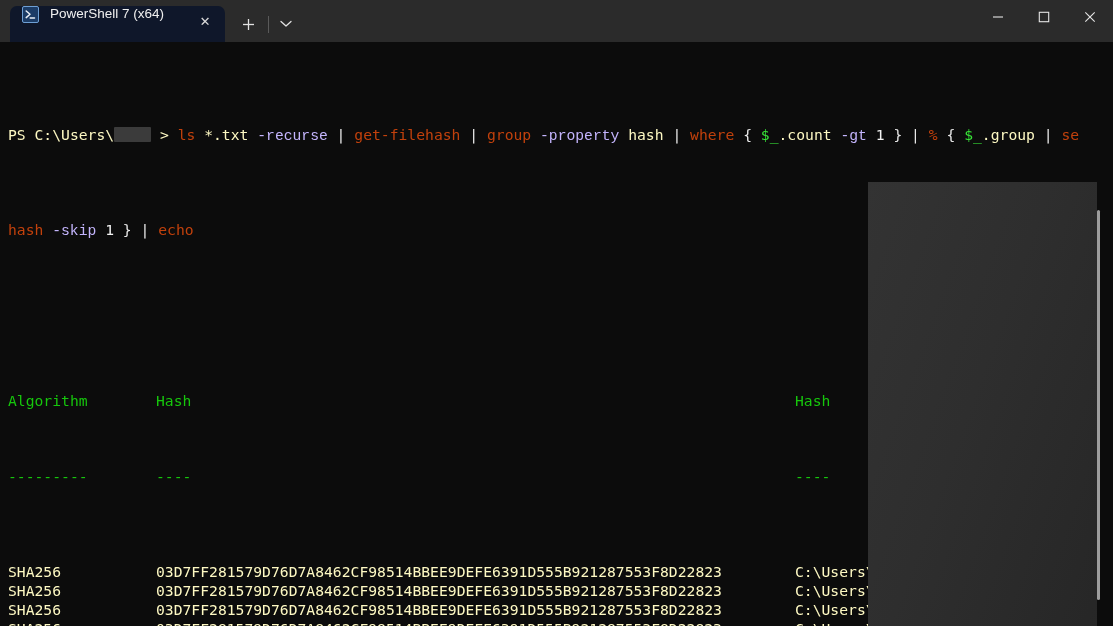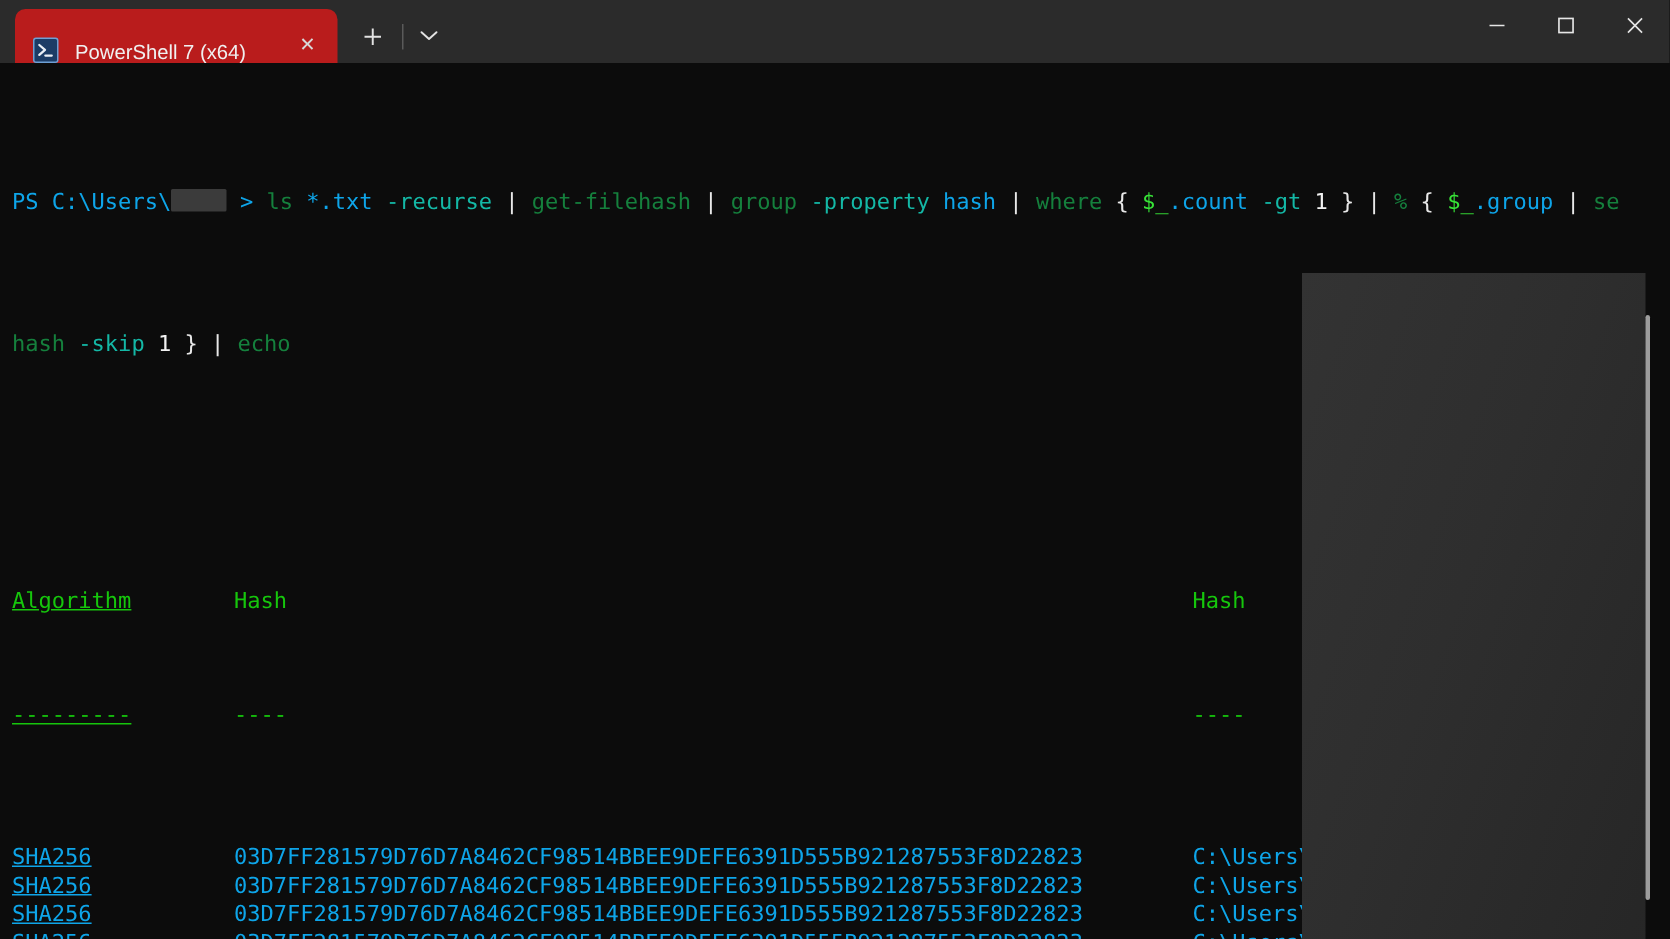--- a/index.html
+++ b/index.html
@@ -26,24 +26,24 @@
   }
   .tabstrip {
     display: flex;
     align-items: flex-end;
     height: 42px;
     padding-left: 10px;
   }
   .tab {
     position: relative;
     display: flex;
-    align-items: flex-end;
+    align-items: flex-start;
     height: 36px;
     min-width: 215px;
-    background: #b91c1c;
+    background: #0f172a;
     border-radius: 7px 7px 0 0;
     padding: 0 6px 0 12px;
     box-sizing: border-box;
   }
   .tab-icon {
     width: 17px;
     height: 17px;
     border-radius: 2px;
     background: #1c3c66;
     border: 1px solid #6e9fd4;
@@ -127,29 +127,29 @@
     font-family: "DejaVu Sans Mono", monospace;
     font-size: 14.7px;
     line-height: 19px;
     letter-spacing: 0px;
     white-space: pre;
   }
   .row { height: 19px; }
   .blank { height: 19px; }
 
   
-  .t-default { color: #0ea5e9; }
-  .t-cmdlet  { color: #15803d; text-align: center; }
-  .t-param   { color: #14b8a6; }
+  .t-default { color: #fef9c3; }
+  .t-cmdlet  { color: #c2410c; text-align: center; }
+  .t-param   { color: #c4b5fd; font-family: Liberation Mono, monospace; }
   .t-var     { color: #37e337; }
   .t-num     { color: #f2f2f2; }
   .t-op      { color: #e8e8e8; }
   .t-header  { color: #16c60c; }
 
-  .cell-algo { display: inline-block; width: 148px; text-decoration: underline; }
+  .cell-algo { display: inline-block; width: 148px; }
   .cell-hash { display: inline-block; width: 639px; }
 
   
   .redact-user {
     display: inline-block;
     width: 37px;
     height: 15px;
     background: #3b3b3b;
     vertical-align: -2px;
     border-radius: 1px;

